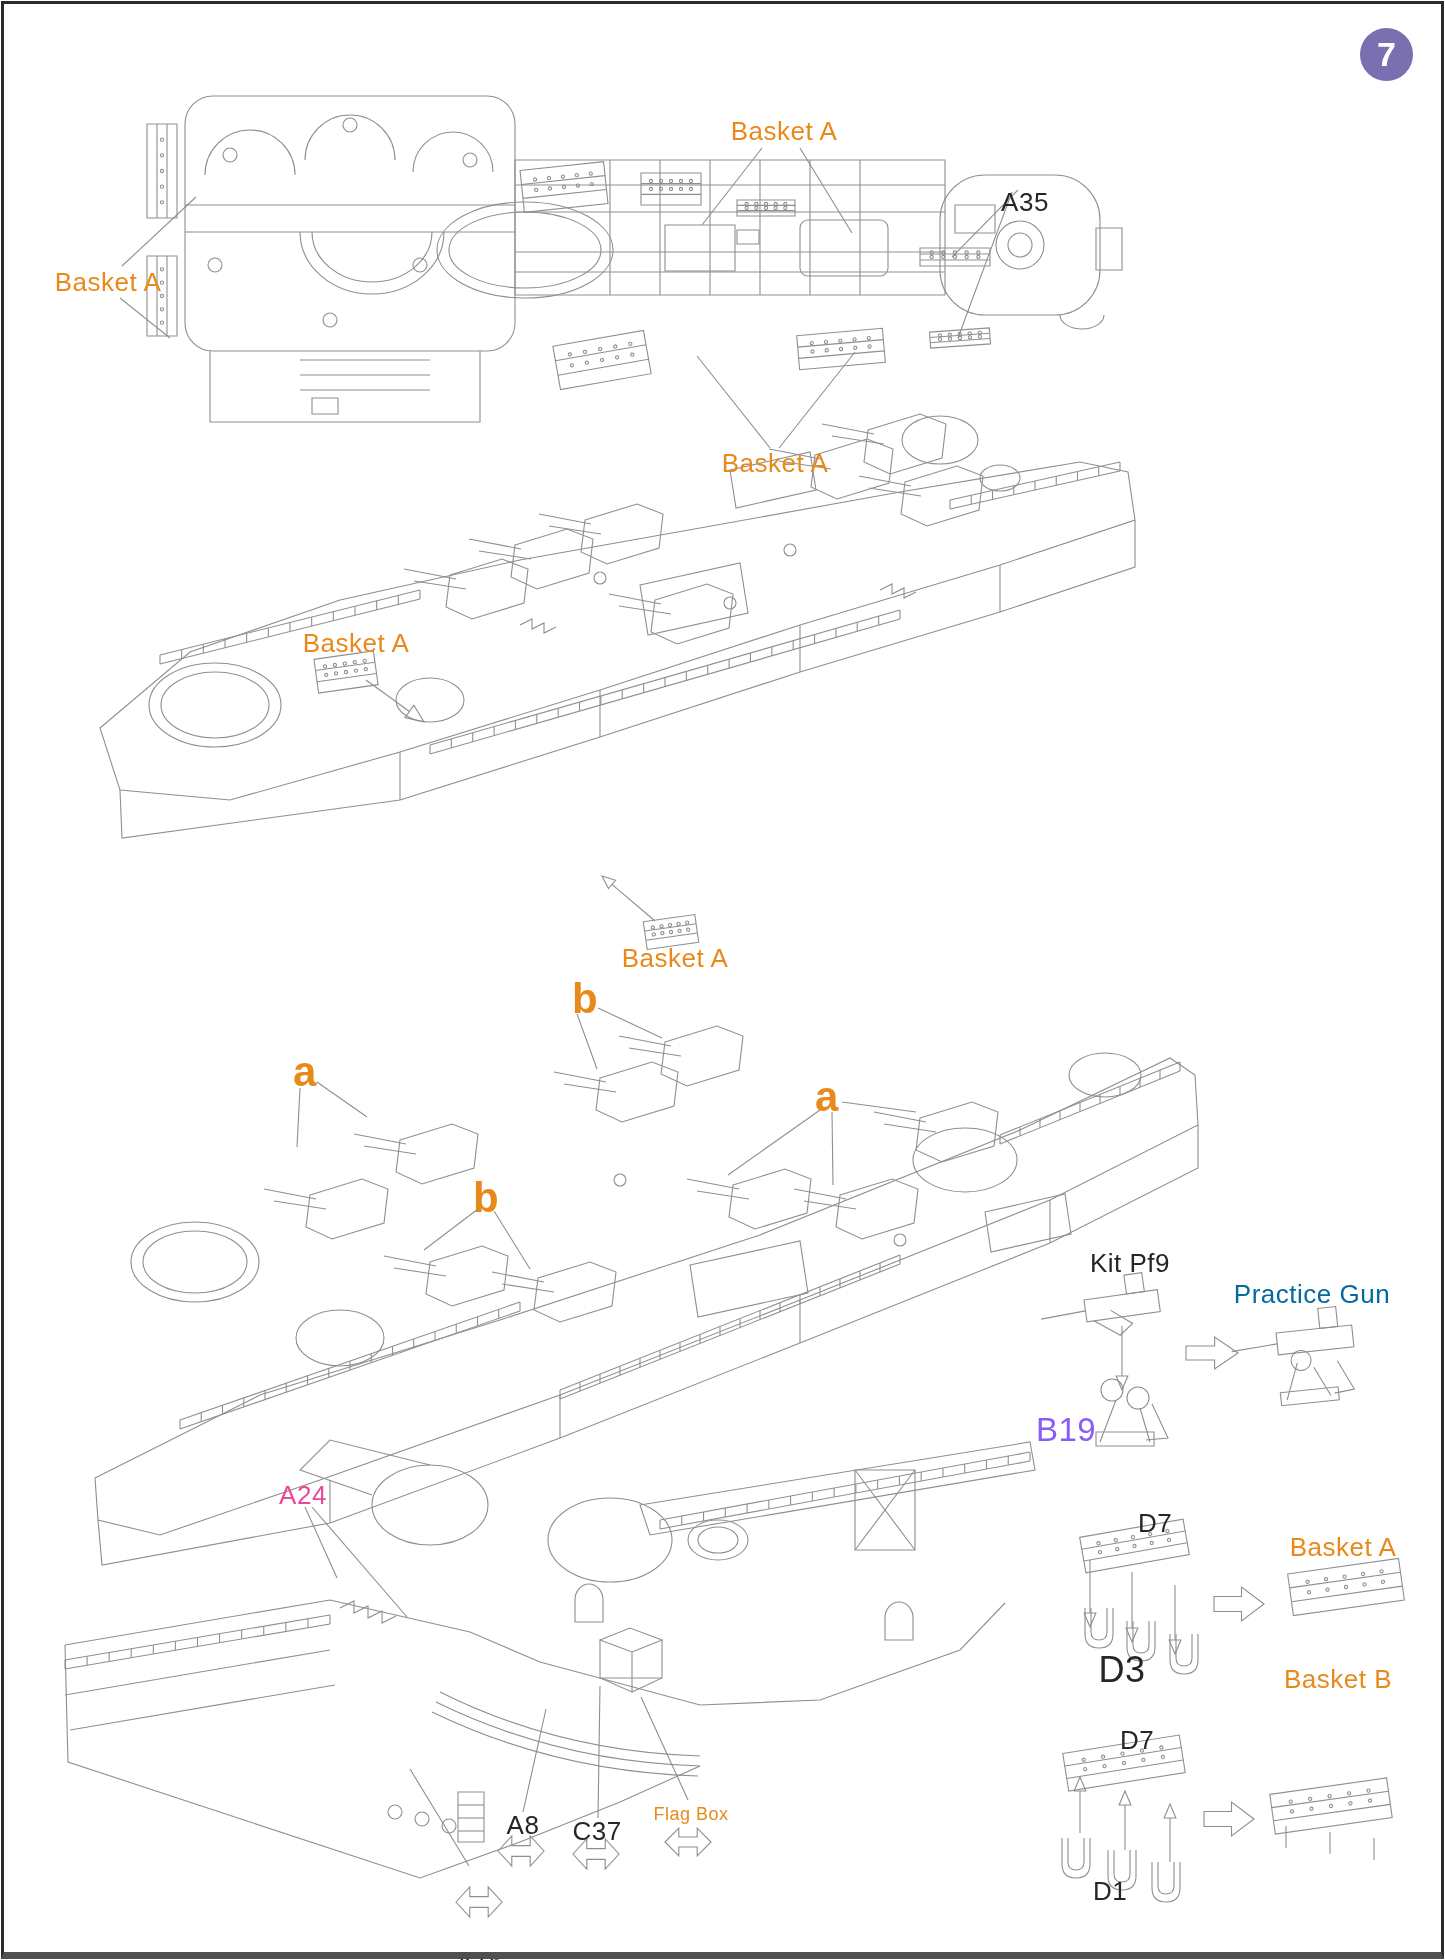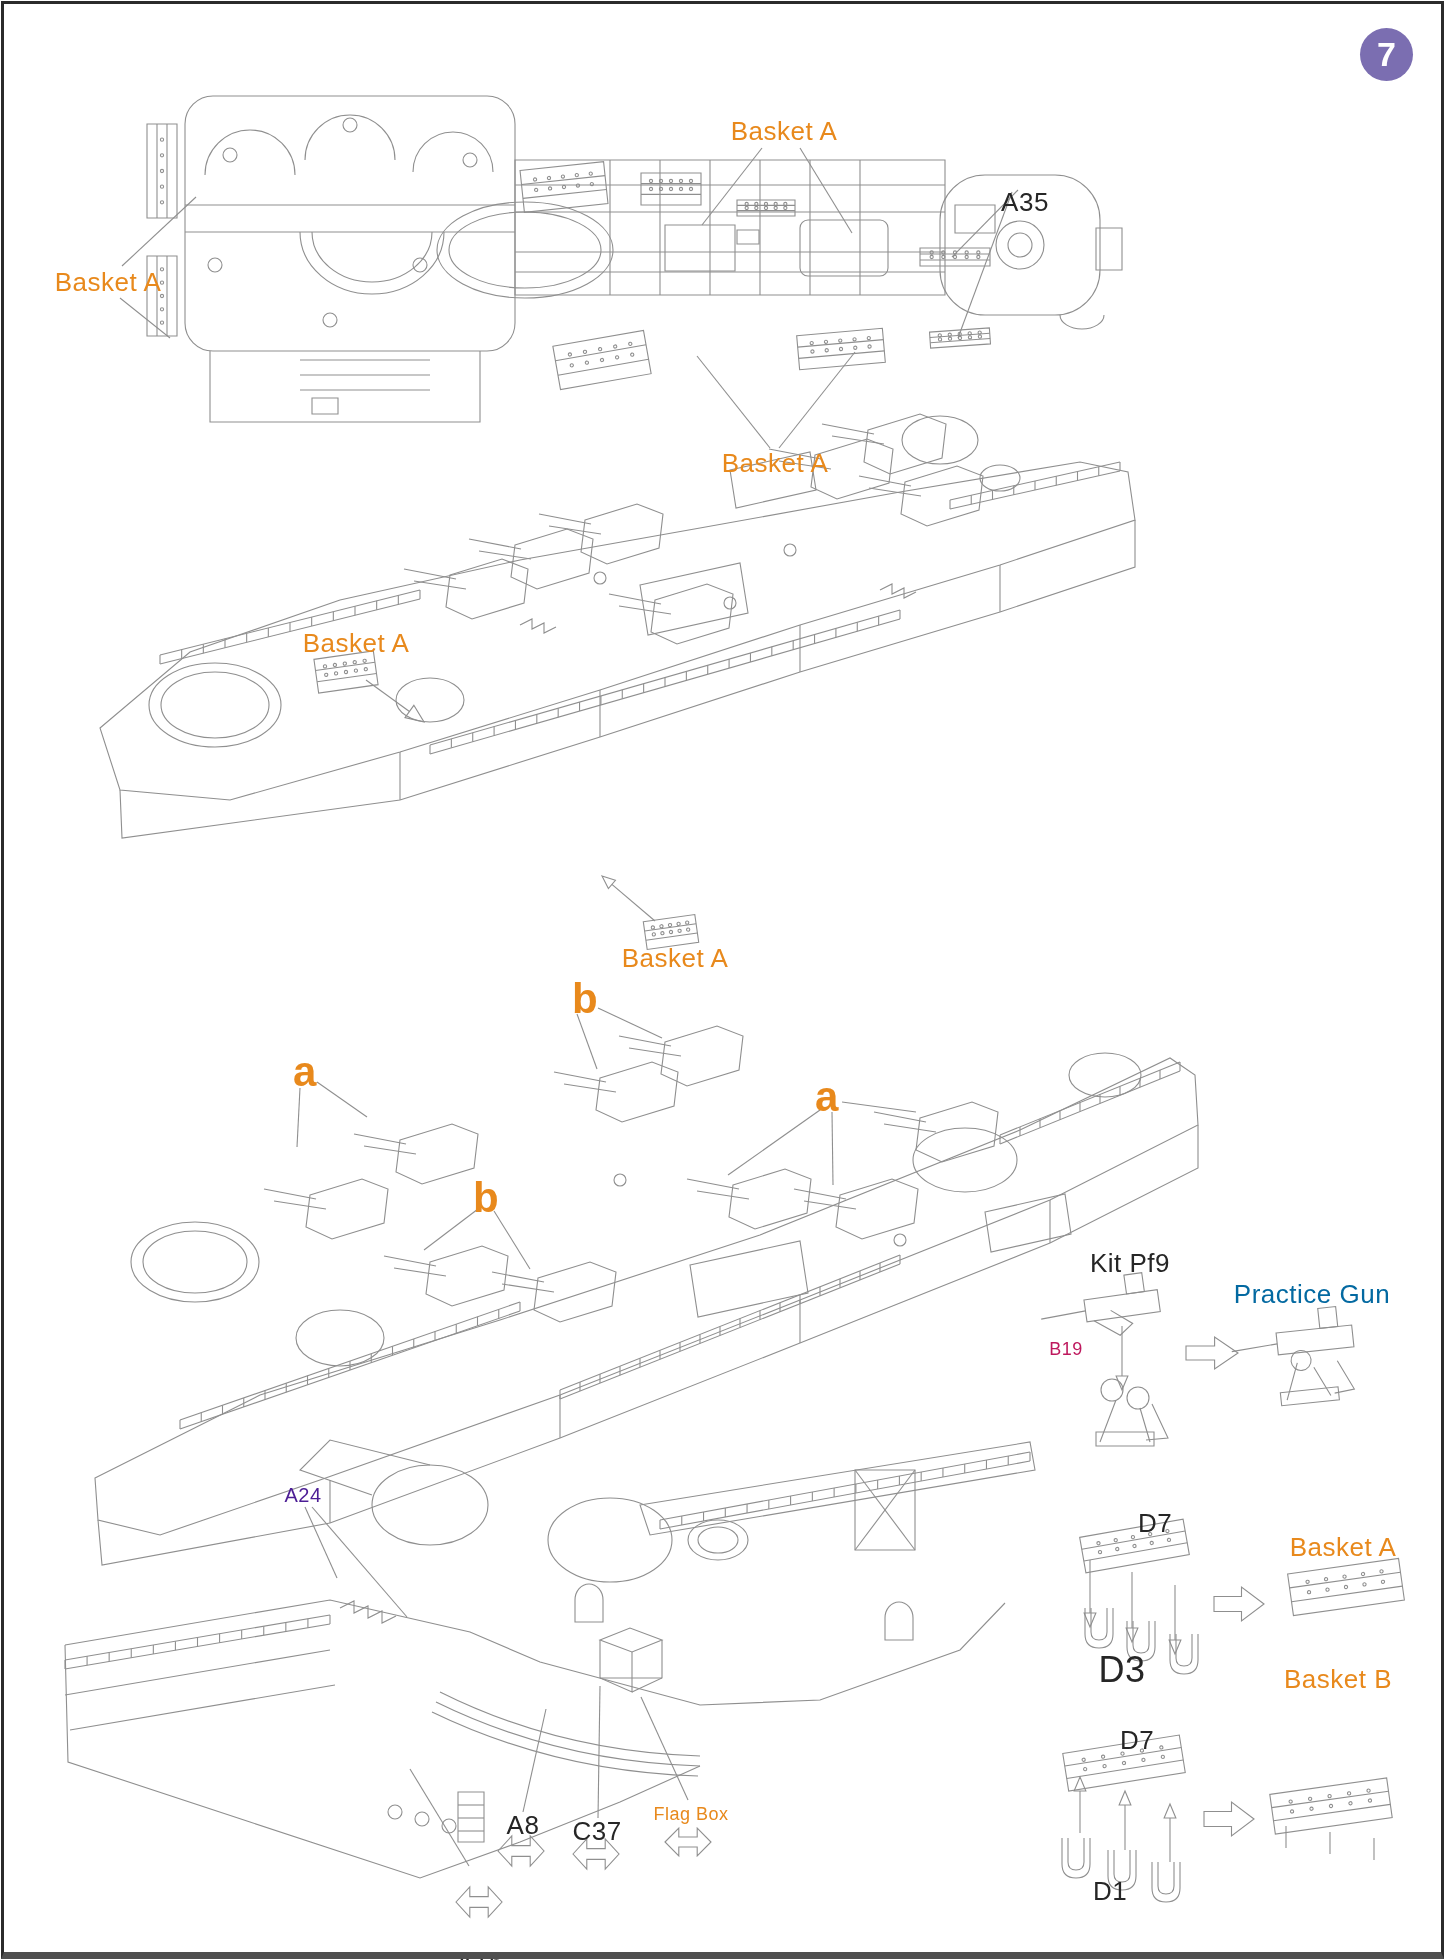--- a/index.html
+++ b/index.html
@@ -703,26 +703,26 @@
     <div class="label" style="left: 1025px; top: 172px; font-size: 26px; font-weight: 500; color: rgb(38, 38, 38); margin-top: 30px;">A35</div>
     <div class="label" style="left: 108px; top: 282px; font-size: 26px; font-weight: 500; color: rgb(232, 137, 28);">Basket A</div>
     <div class="label" style="left: 775px; top: 463px; font-size: 26px; font-weight: 500; color: rgb(232, 137, 28);">Basket A</div>
     <div class="label" style="left: 356px; top: 643px; font-size: 26px; font-weight: 500; color: rgb(232, 137, 28);">Basket A</div>
     <div class="label" style="left: 675px; top: 958px; font-size: 26px; font-weight: 500; color: rgb(232, 137, 28);">Basket A</div>
     <div class="label" style="left: 585px; top: 999px; font-size: 42px; font-weight: 700; color: rgb(232, 137, 28);">b</div>
     <div class="label" style="left: 305px; top: 1072px; font-size: 42px; font-weight: 700; color: rgb(232, 137, 28);">a</div>
     <div class="label" style="left: 486px; top: 1198px; font-size: 42px; font-weight: 700; color: rgb(232, 137, 28);">b</div>
     <div class="label" style="left: 827px; top: 1097px; font-size: 42px; font-weight: 700; color: rgb(232, 137, 28);">a</div>
     <div class="label" style="left: 1130px; top: 1263px; font-size: 26px; font-weight: 500; color: rgb(38, 38, 38);">Kit Pf9</div>
-    <div class="label" style="left: 1066px; top: 1349px; font-size: 18px; font-weight: 500; color: #be185d;">B19</div>
+    <div class="label" style="left: 1066px; top: 1430px; font-size: 33px; font-weight: 500; color: #8b5cf6;">B19</div>
     <div class="label" style="left: 1312px; top: 1294px; font-size: 26px; font-weight: 500; color: #0369a1;">Practice Gun</div>
     <div class="label" style="left: 1155px; top: 1523px; font-size: 26px; font-weight: 500; color: rgb(38, 38, 38);">D7</div>
     <div class="label" style="left: 1122px; top: 1670px; font-size: 36px; font-weight: 500; color: rgb(38, 38, 38);">D3</div>
     <div class="label" style="left: 1343px; top: 1547px; font-size: 26px; font-weight: 500; color: rgb(232, 137, 28);">Basket A</div>
     <div class="label" style="left: 1137px; top: 1740px; font-size: 26px; font-weight: 500; color: rgb(38, 38, 38);">D7</div>
     <div class="label" style="left: 1110px; top: 1891px; font-size: 26px; font-weight: 500; color: rgb(38, 38, 38);">D1</div>
     <div class="label" style="left: 1338px; top: 1679px; font-size: 26px; font-weight: 500; color: rgb(232, 137, 28);">Basket B</div>
-    <div class="label" style="left: 303px; top: 1495px; font-size: 20px; font-weight: 500; color: #4c1d95;">A24</div>
+    <div class="label" style="left: 303px; top: 1495px; font-size: 26px; font-weight: 500; color: #ec4899;">A24</div>
     <div class="label" style="left: 523px; top: 1825px; font-size: 26px; font-weight: 500; color: rgb(38, 38, 38);">A8</div>
     <div class="label" style="left: 597px; top: 1831px; font-size: 26px; font-weight: 500; color: rgb(38, 38, 38);">C37</div>
     <div class="label" style="left: 691px; top: 1814px; font-size: 18px; font-weight: 500; color: rgb(232, 137, 28);">Flag Box</div>
     <div class="label" style="left: 480px; top: 1962px; font-size: 26px; font-weight: 500; color: rgb(38, 38, 38);">A15</div>
   </div>
 
 </body></html>

